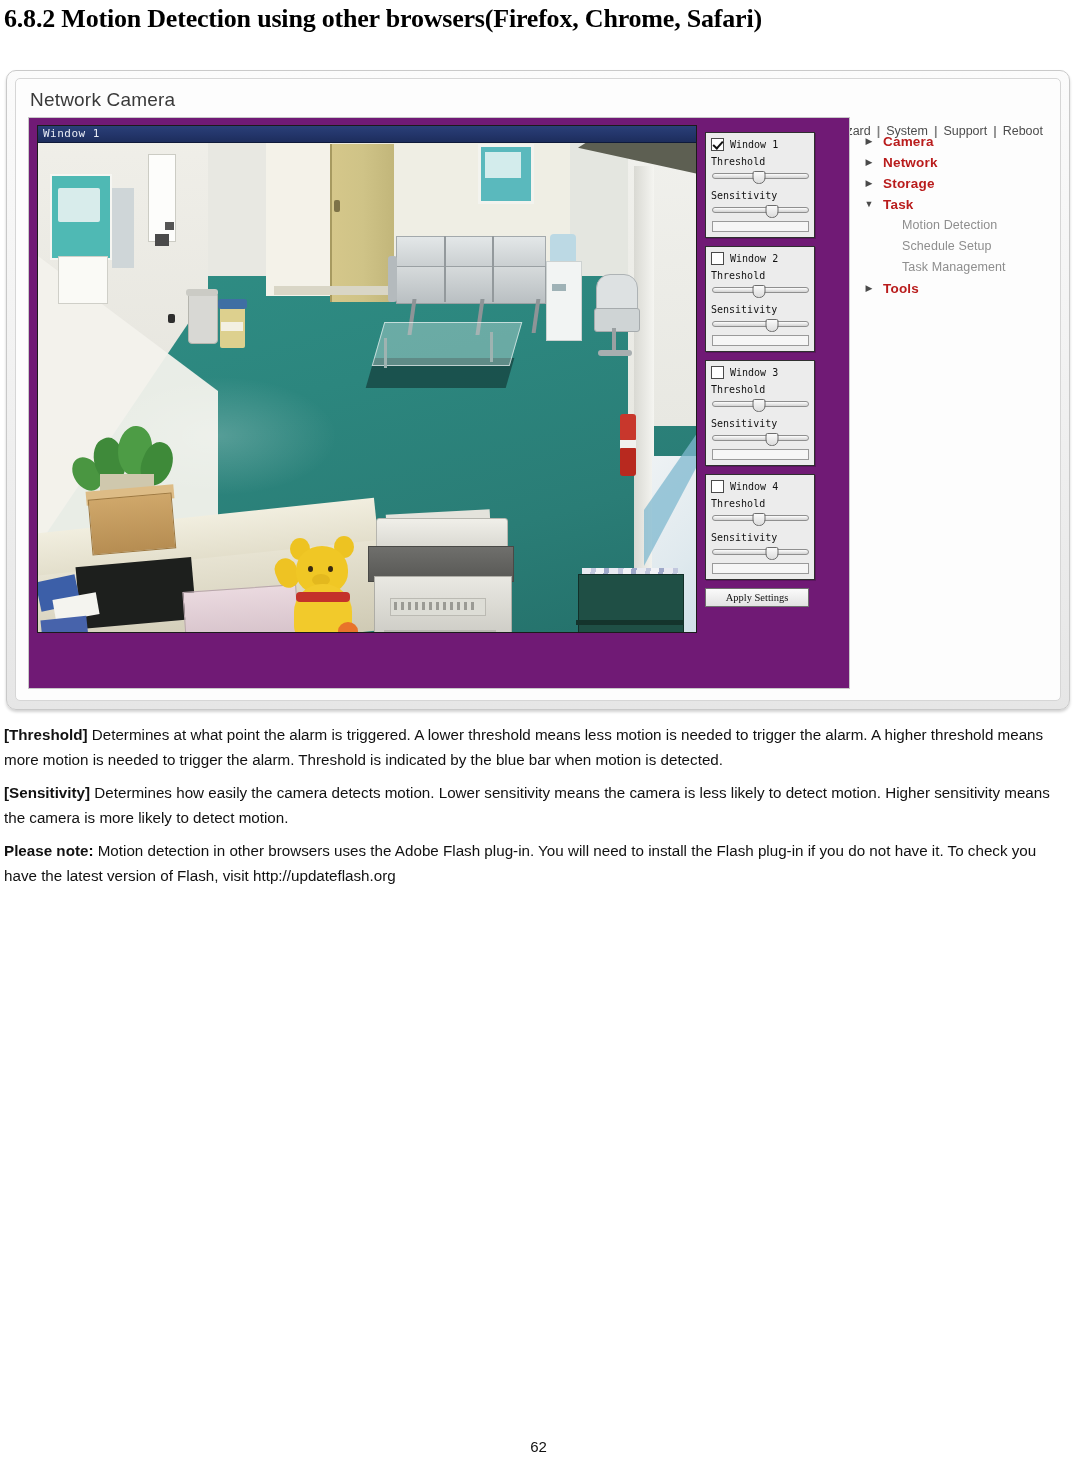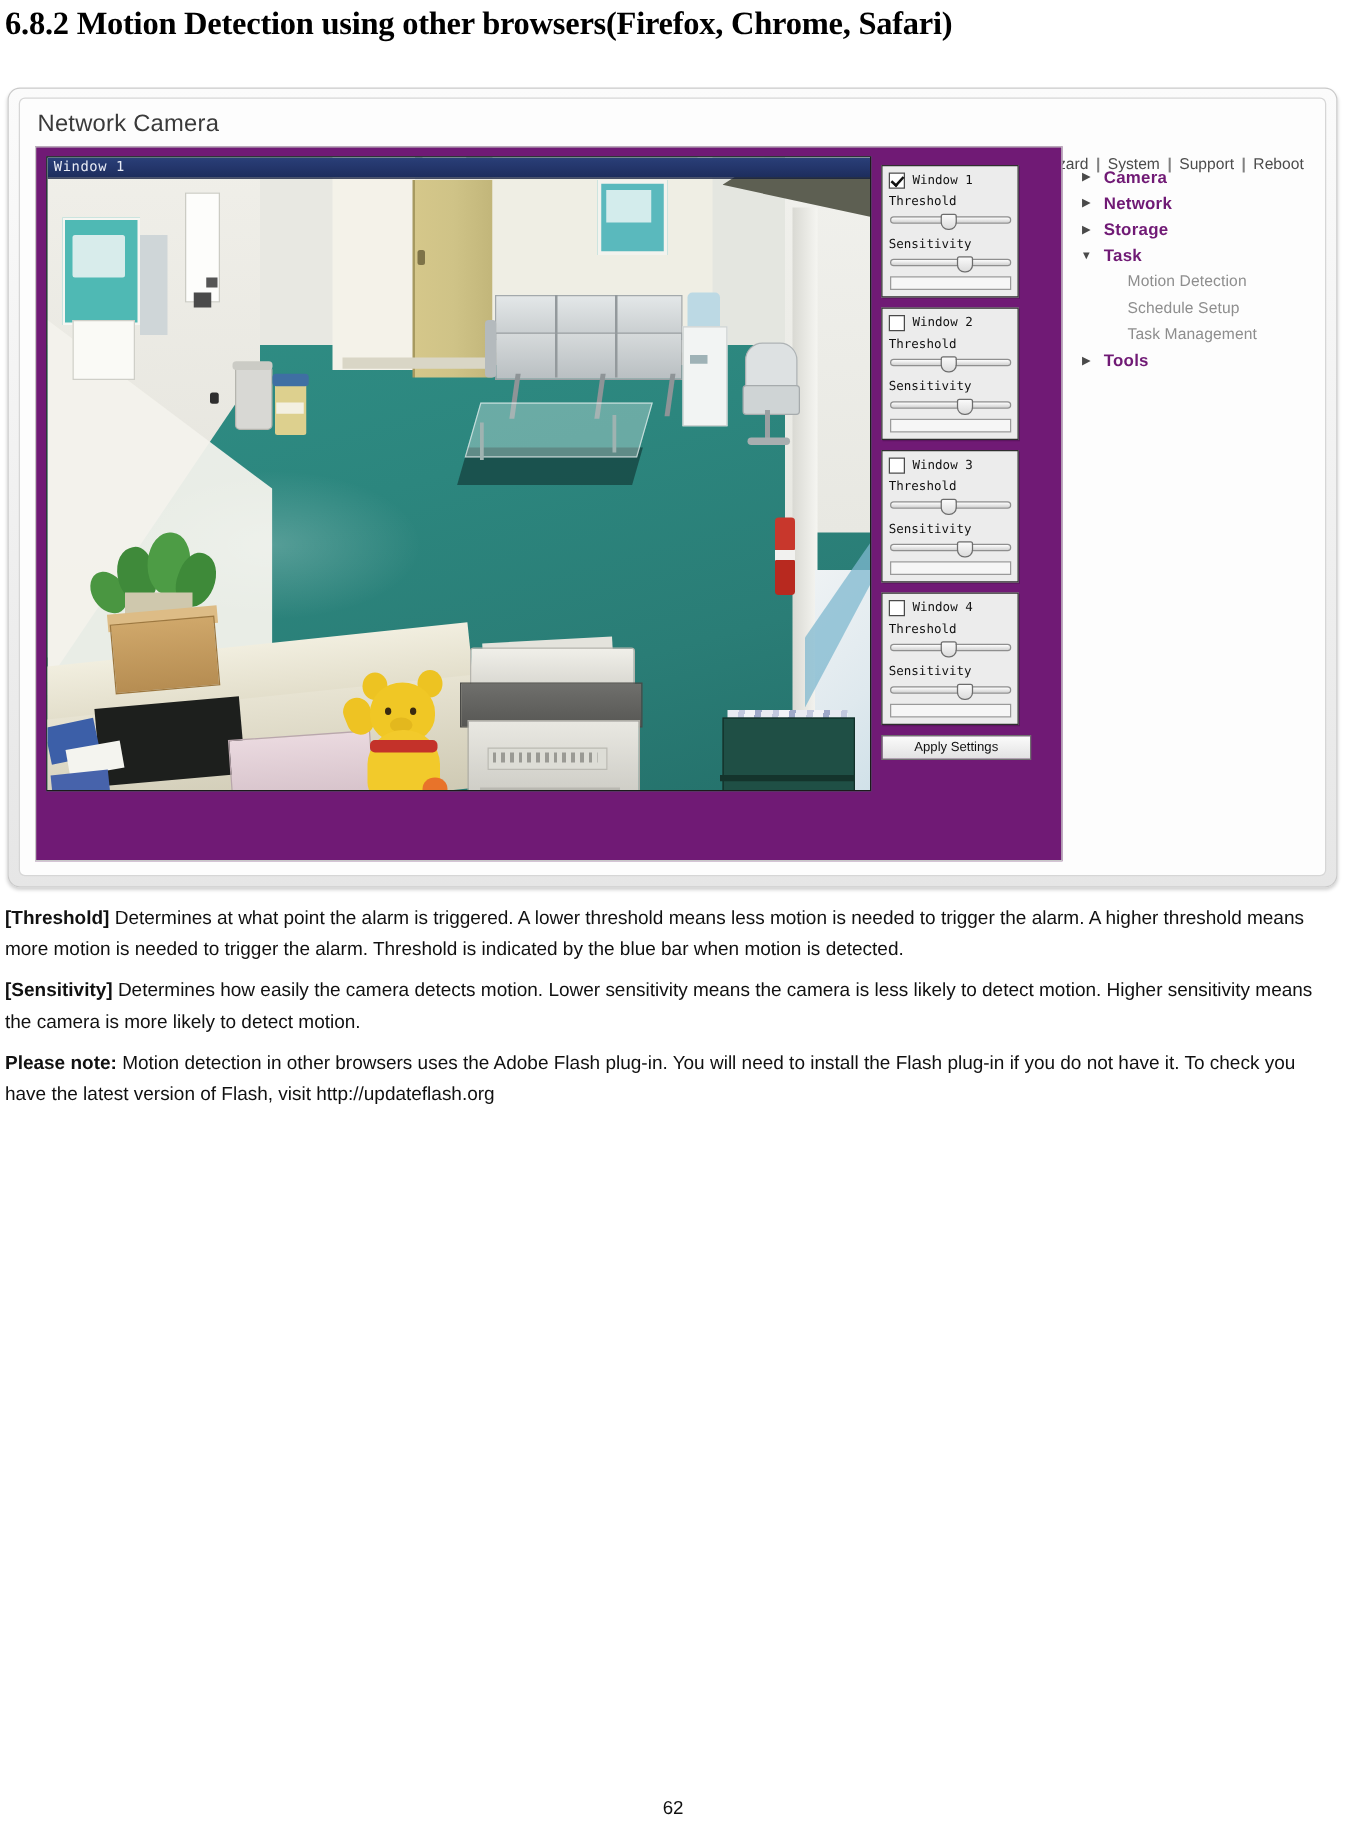--- a/index.html
+++ b/index.html
@@ -459,27 +459,27 @@
     background: #f6f6f6;
     border: 1px solid #9a9a9a;
     box-sizing: border-box;
   }
   .level-fill {
     height: 100%;
     background: #3f63c4;
   }
 
   .apply-btn {
-    width: 120px;
+    width: 104px;
     margin-top: 6px;
     padding: 3px 0;
     text-align: center;
     background: linear-gradient(to bottom,#fbfbfb,#e2e2e2);
     border: 1px solid #6f6f6f;
-    font-family: Liberation Sans, sans-serif;
+    font-family: Liberation Serif, serif;
     font-size: 10.5px;
     color: #111;
     box-sizing: border-box;
     cursor: pointer;
   }
 
   
   .side-menu {
     position: absolute;
     left: 848px;
@@ -495,21 +495,21 @@
   .menu-arrow {
     width: 10px;
     text-align: center;
     font-size: 9px;
     color: #4a4a4a;
     line-height: 1;
   }
   .menu-top-label {
     font-size: 13.5px;
     font-weight: bold;
-    color: #701a75;
+    color: #b91c1c;
     letter-spacing: 0.2px;
   }
   .menu-sub {
     font-size: 12.5px;
     color: #8e8e8e;
     padding-left: 38px;
     height: 21px;
     line-height: 21px;
     letter-spacing: 0.1px;
   }

